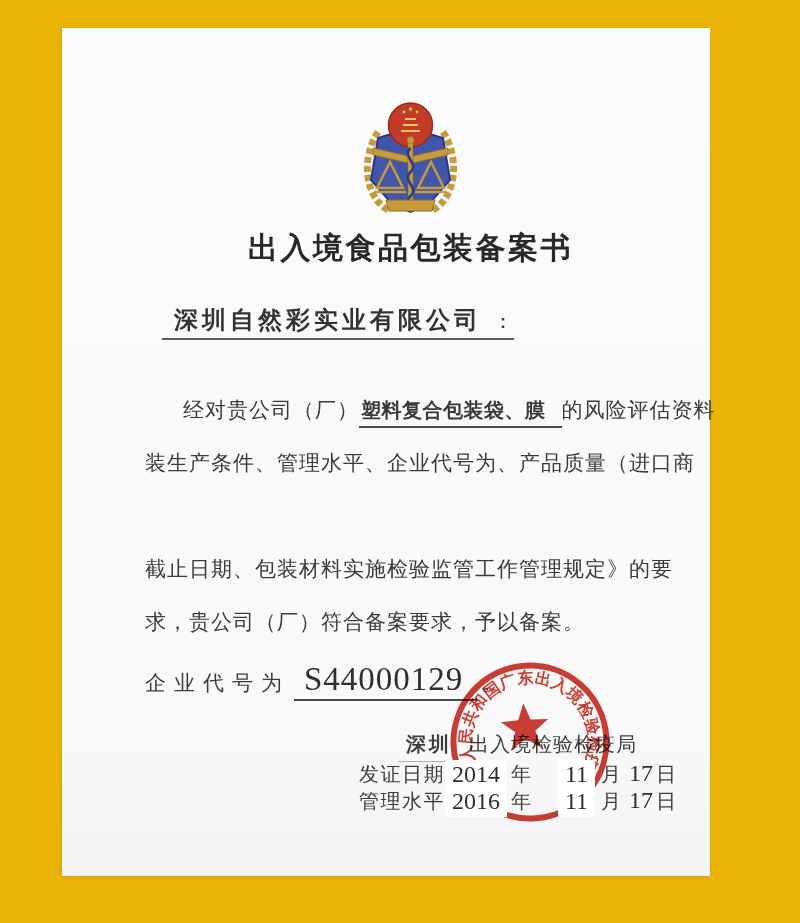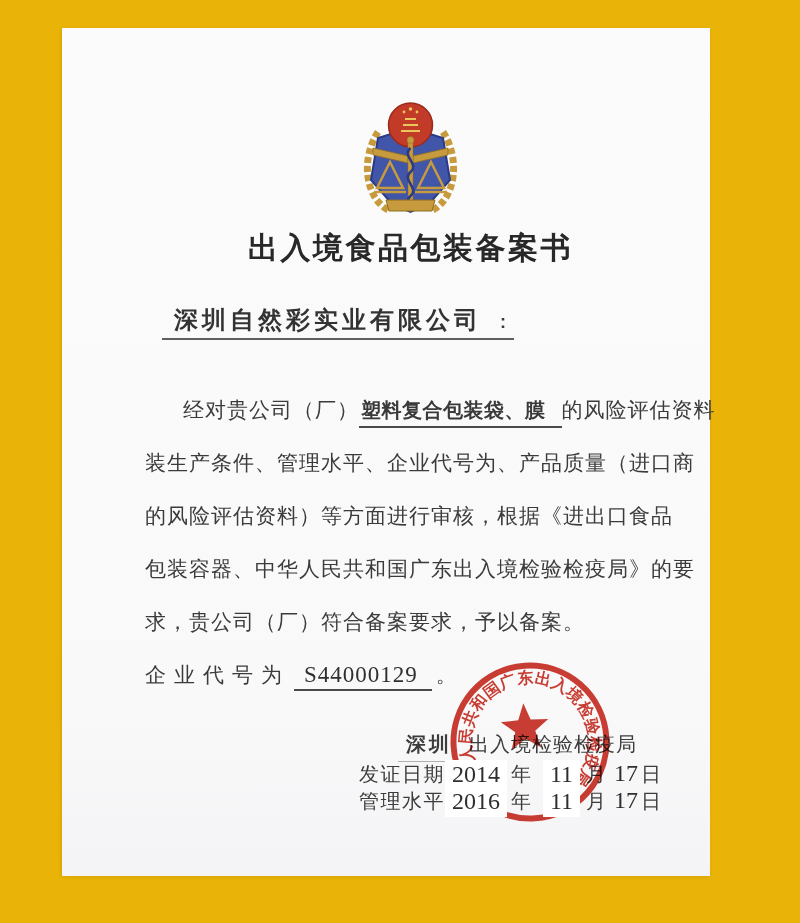--- a/index.html
+++ b/index.html
@@ -52,21 +52,21 @@
     display:inline-block;
     font-size:20px;font-weight:bold;color:#3a3a3a;letter-spacing:0.5px;
     border-bottom:2px solid #4a4a4a;
     padding:0 16px 2px 2px;
     vertical-align:baseline;
   }
   .code-label{letter-spacing:8px;}
   .code-value{
     display:inline-block;
     font-family:"Liberation Serif","DejaVu Serif",serif;
-    font-size:23px;color:#2f2f2f;letter-spacing:1px;
+    font-size:33px;color:#2f2f2f;letter-spacing:1px;
     border-bottom:2px solid #4a4a4a;
     padding:0 14px 1px 10px;margin-left:4px;
     vertical-align:baseline;
   }
   .code-suffix{margin-left:4px;}
   .authority-row{
     position:absolute;left:336px;top:703px;
     font-size:20px;color:#3c3c3c;letter-spacing:1px;white-space:nowrap;
   }
   .authority-city{
@@ -88,21 +88,21 @@
   }
   .patch{
     position:relative;z-index:4;
     background:#ffffff;
     padding:1px 7px 2px 7px;top:1px;
   }
   .u-year{margin-left:4px;}
   .u-month{margin-left:6px;}
   .d-day{margin-left:8px;}
   .u-day{margin-left:3px;}
-  .m-month{margin-left:12px;}
+  .m-month{margin-left:27px;}
   .seal{
     position:absolute;left:388px;top:634px;width:160px;height:160px;
     z-index:3;mix-blend-mode:multiply;opacity:0.9;
     transform:rotate(-4deg);
   }
   .seal-stroke{stroke:var(--seal-color);fill:none;}
   .seal-fill{fill:var(--seal-color);}
   .seal-text{
     fill:var(--seal-color);
     font-size:16px;font-weight:bold;letter-spacing:0.5px;
@@ -146,22 +146,21 @@
     <div class="cert-title">出入境食品包装备案书</div>
 
     <div class="company-row">
       <span class="company-underline"><span class="company-name">深圳自然彩实业有限公司</span></span><span class="company-colon">:</span>
     </div>
 
     <div class="body-line indent" style="top:368px;">
       <span>经对贵公司（厂）</span><span class="inserted">塑料复合包装袋、膜</span><span>的风险评估资料</span>
     </div>
     <div class="body-line" style="top:421px;">装生产条件、管理水平、企业代号为、产品质量（进口商</div>
-    <div class="body-line" style="top:474px;">的风险评估资料）等方面进行审核，根据《进出口食品</div>
-    <div class="body-line" style="top:527px;">包装容器、中华人民共和国广东出入境检验检疫局》的要</div>
+    <div class="body-line" style="top:527px;">截止日期、包装材料实施检验监管工作管理规定》的要</div>
     <div class="body-line" style="top:580px;">求，贵公司（厂）符合备案要求，予以备案。</div>
 
     <div class="body-line" style="top:633px;">
       <span class="code-label">企业代号为</span><span class="code-value">S44000129</span><span class="code-suffix">。</span>
     </div>
 
     <div class="authority-row">
       <span class="authority-city">深圳</span><span>出入境检验检疫局</span>
     </div>
 

